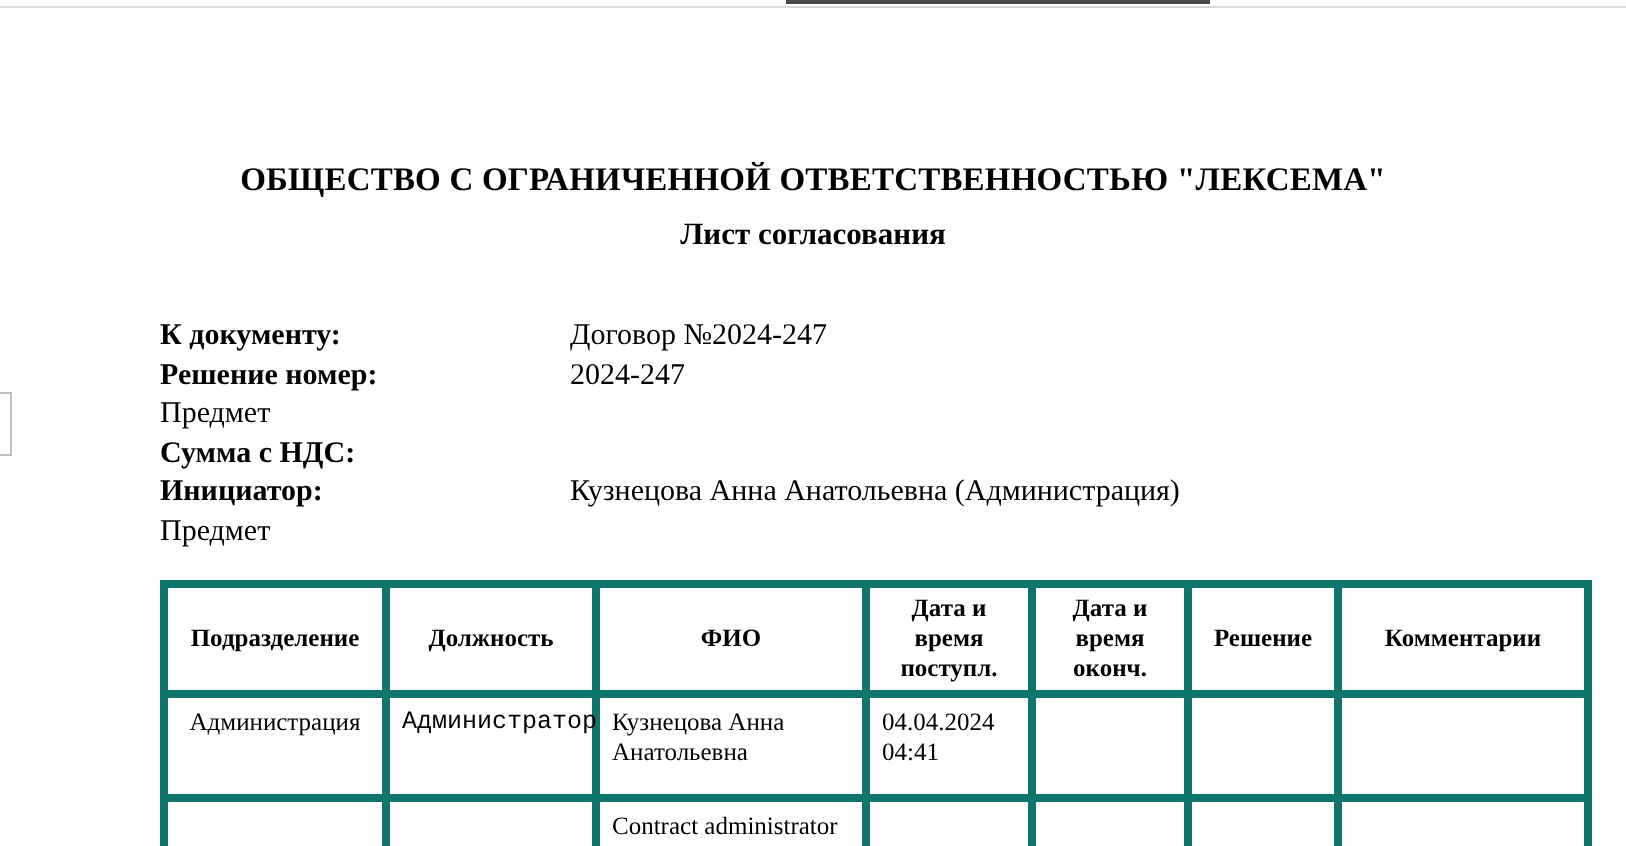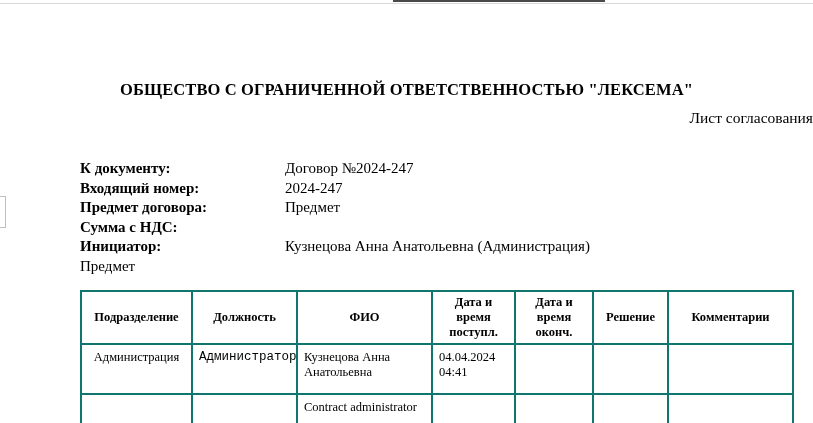--- a/index.html
+++ b/index.html
@@ -59,23 +59,22 @@
     text-align: center;
     margin-top: 80px;
   }
   .doc-header .org-name {
     font-size: 16.5px;
     font-weight: bold;
     letter-spacing: 0.1px;
   }
   .doc-header .doc-title {
     font-size: 15.5px;
-    font-weight: normal;
+    font-weight: bold;
     margin-top: 9px;
-    text-align: right;
   }
 
   .meta {
     margin-top: 32px;
     margin-left: 80px;
     font-size: 15px;
   }
   .meta-row {
     display: flex;
     align-items: baseline;
@@ -94,21 +93,21 @@
 
   table.approval {
     border-collapse: collapse;
     margin-top: 14px;
     margin-left: 80px;
     width: 653px;
     table-layout: fixed;
   }
   table.approval th,
   table.approval td {
-    border: 2px solid #0f766e;
+    border: 4px solid #0f766e;
     vertical-align: top;
     padding: 5px 6px;
   }
   table.approval th {
     text-align: center;
     font-weight: bold;
     font-size: 12.5px;
     height: 44px;
     vertical-align: middle;
     padding: 3px 4px;
@@ -138,25 +137,24 @@
     <div class="org-name">ОБЩЕСТВО С ОГРАНИЧЕННОЙ ОТВЕТСТВЕННОСТЬЮ "ЛЕКСЕМА"</div>
     <div class="doc-title">Лист согласования</div>
   </div>
 
   <div class="meta">
     <div class="meta-row">
       <div class="meta-label">К документу:</div>
       <div class="meta-value">Договор №2024-247</div>
     </div>
     <div class="meta-row">
-      <div class="meta-label">Входящий номер:</div>
+      <div class="meta-label">Решение номер:</div>
       <div class="meta-value">2024-247</div>
     </div>
     <div class="meta-row">
-      <div class="meta-label">Предмет договора:</div>
       <div class="meta-value">Предмет</div>
     </div>
     <div class="meta-row">
       <div class="meta-label">Сумма с НДС:</div>
     </div>
     <div class="meta-row">
       <div class="meta-label">Инициатор:</div>
       <div class="meta-value">Кузнецова Анна Анатольевна (Администрация)</div>
     </div>
     <div class="meta-row">

